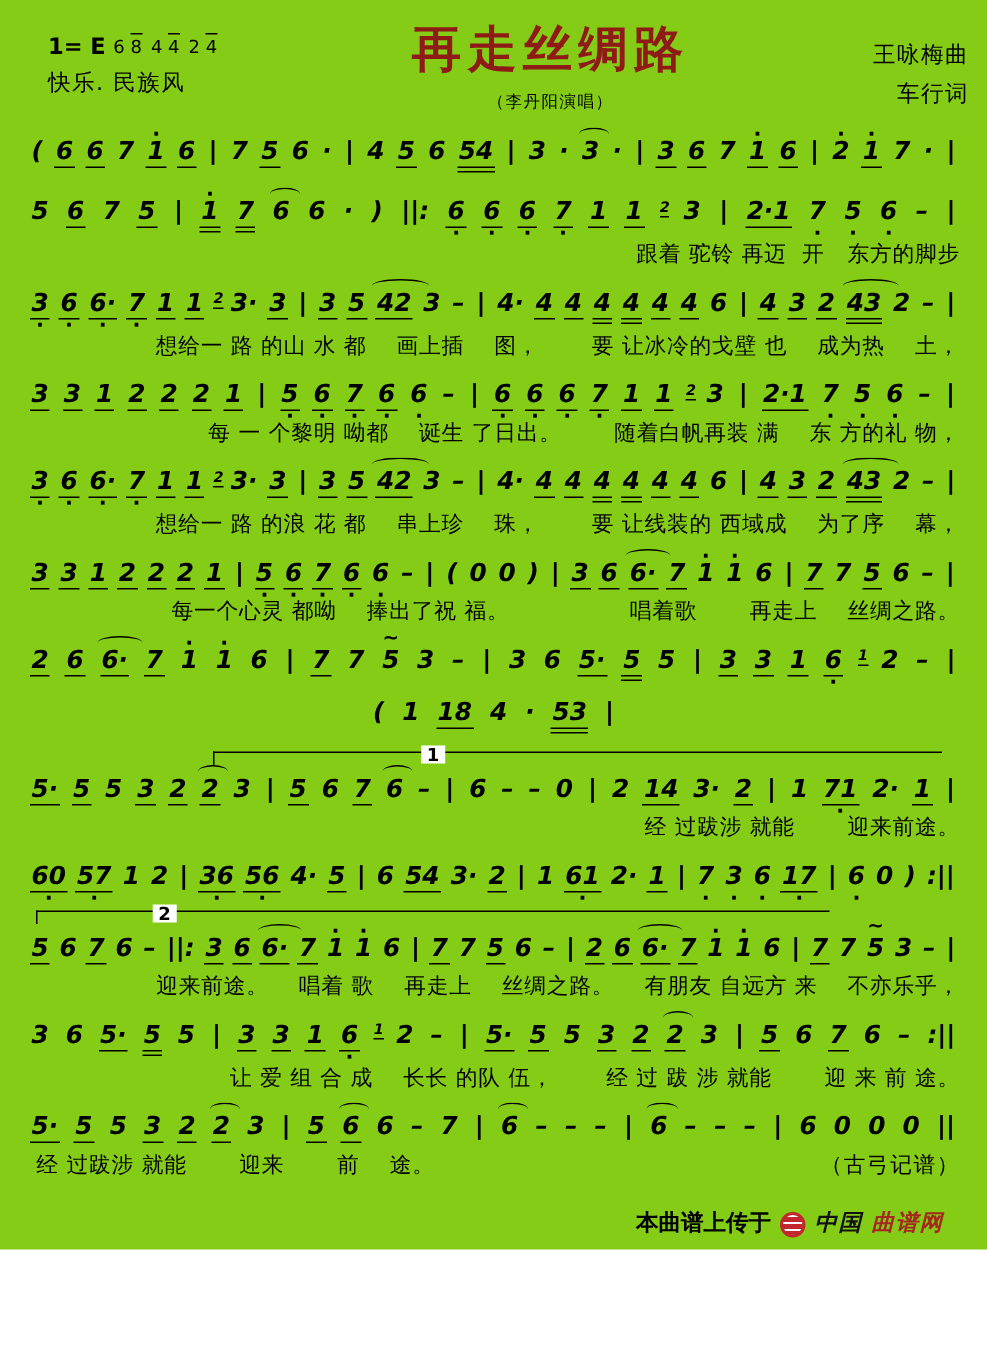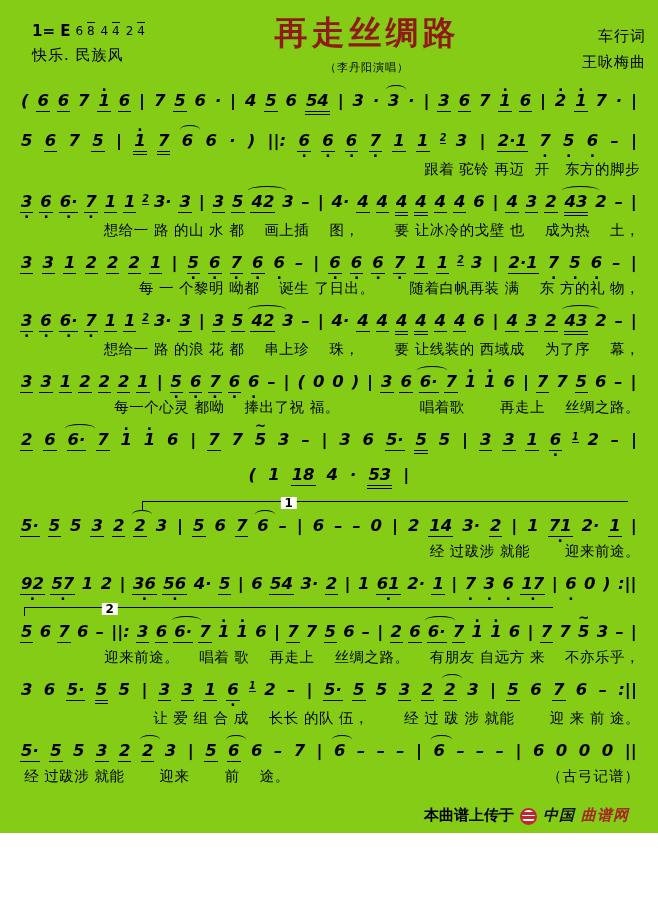--- a/index.html
+++ b/index.html
@@ -72,22 +72,22 @@
           <span class="den">4</span>
         </span>
       </div>
       <div class="styleline">快乐. 民族风</div>
     </div>
     <div class="hdr-center">
       <div class="title">再走丝绸路</div>
       <div class="subtitle">（李丹阳演唱）</div>
     </div>
     <div class="hdr-right">
+      <div>王咏梅曲</div>
       <div>车行词</div>
-      <div>王咏梅曲</div>
     </div>
   </div>
 
   <div class="score">
       <div class="score-line">
         <div class="notes">
           <span class="tok ">(</span>
           <span class="tok u1">6</span>
           <span class="tok u1">6</span>
           <span class="tok ">7</span>
@@ -379,21 +379,21 @@
           <span class="tok ">1</span>
           <span class="tok u1 db">71</span>
           <span class="tok ">2·</span>
           <span class="tok u1">1</span>
           <span class="tok ">|</span>
         </div>
         <div class="lyrics"><span style="margin-left: 1%;">经 过跋涉 就能　　 迎来前途。</span></div>
       </div>
       <div class="score-line">
         <div class="notes">
-          <span class="tok u1 db">92</span>
+          <span class="tok u1 db">60</span>
           <span class="tok u1 db">57</span>
           <span class="tok ">1</span>
           <span class="tok ">2</span>
           <span class="tok ">|</span>
           <span class="tok u1 db">36</span>
           <span class="tok u1 db">56</span>
           <span class="tok ">4·</span>
           <span class="tok u1">5</span>
           <span class="tok ">|</span>
           <span class="tok ">6</span>

